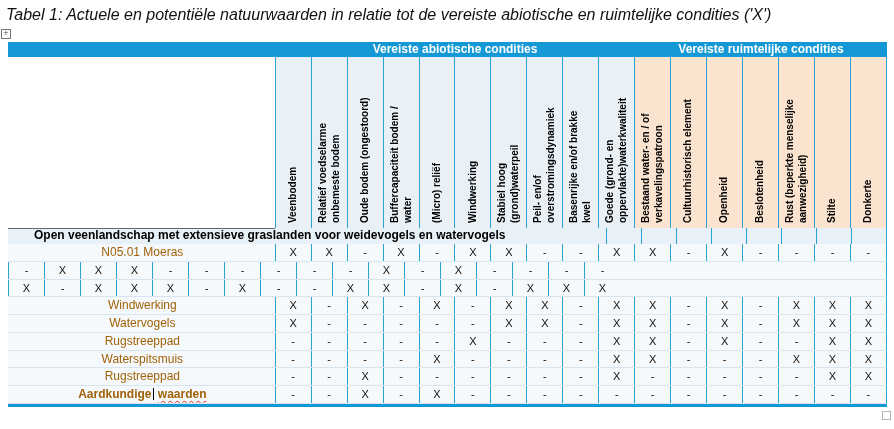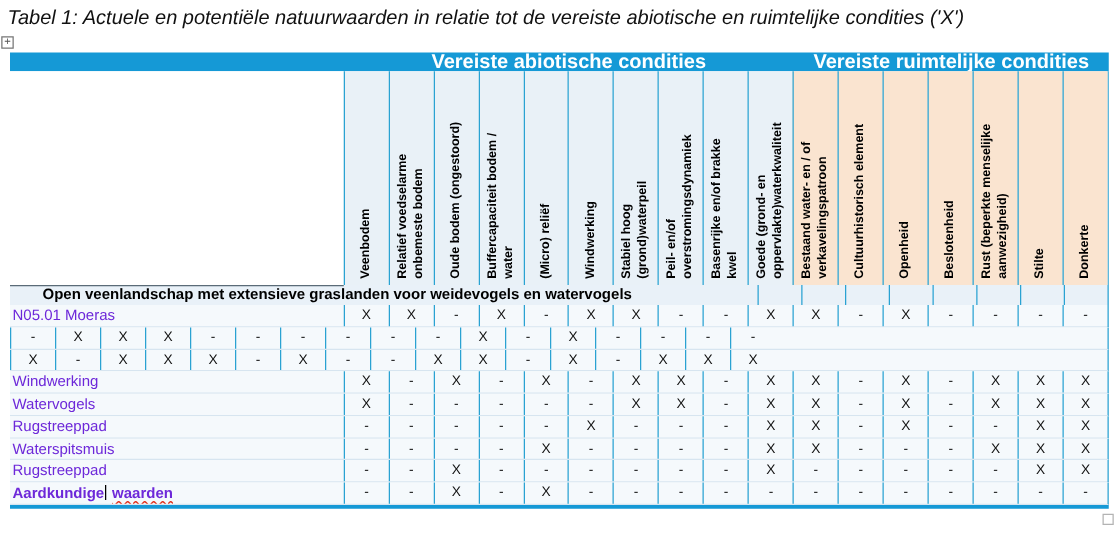--- a/index.html
+++ b/index.html
@@ -19,21 +19,21 @@
   }
   .resize-handle{
     position:absolute;left:882px;top:411px;width:9px;height:9px;box-sizing:border-box;
     border:1px solid #b3b3b3;background:#fff;
   }
   .tbl{position:absolute;left:8px;top:42px;width:879px;}
   .tbl *{box-sizing:border-box;}
   
   .hbar{display:flex;height:15px;background:#1599d6;width:879px;}
   .hspacer{width:267px;}
-  .hgroup{color:#fff;font-weight:bold;font-size:16px;line-height:15px;text-align:center;
+  .hgroup{color:#fff;font-weight:bold;font-size:12px;line-height:15px;text-align:center;
     white-space:nowrap;overflow:hidden;}
   .g1{width:360px;}
   .g2{width:252px;}
   
   .chead-row{display:flex;height:171px;width:879px;border-right:1px solid #2aa2d2;}
   .chead-label{width:267px;background:#ffffff;}
   .col-head{
     width:36px;border-left:1px solid #2aa2d2;display:flex;justify-content:center;
     overflow:hidden;
   }
@@ -56,22 +56,22 @@
     white-space:nowrap;overflow:hidden;color:#000;
   }
   .section-row .filler{width:36px;border-left:1px solid #2aa2d2;}
   
   .tbody{width:879px;}
   .trow{
     display:flex;height:17.78px;background:#f5f9fc;border-bottom:1px solid #d7e5f0;
     border-right:1px solid #2aa2d2;
   }
   .row-label{
-    width:267px;font-size:12px;line-height:16px;padding-left:2px;color:#6d28d9;
-    white-space:nowrap;overflow:hidden;
+    width:267px;font-size:12px;line-height:16px;padding-left:2px;color:#a16207;
+    white-space:nowrap;overflow:hidden;text-align:center;
   }
   .row-label.bold{font-weight:bold;}
   .val{
     width:36px;border-left:1px solid #2aa2d2;text-align:center;font-size:11px;
     line-height:16px;color:#111;
   }
   .caret{display:inline-block;width:1px;height:12px;background:#000;vertical-align:-2px;margin:0 1px;}
   .sq{
     text-decoration-line:underline;text-decoration-style:wavy;
     text-decoration-color:#e2321e;text-decoration-thickness:1px;text-underline-offset:2px;

